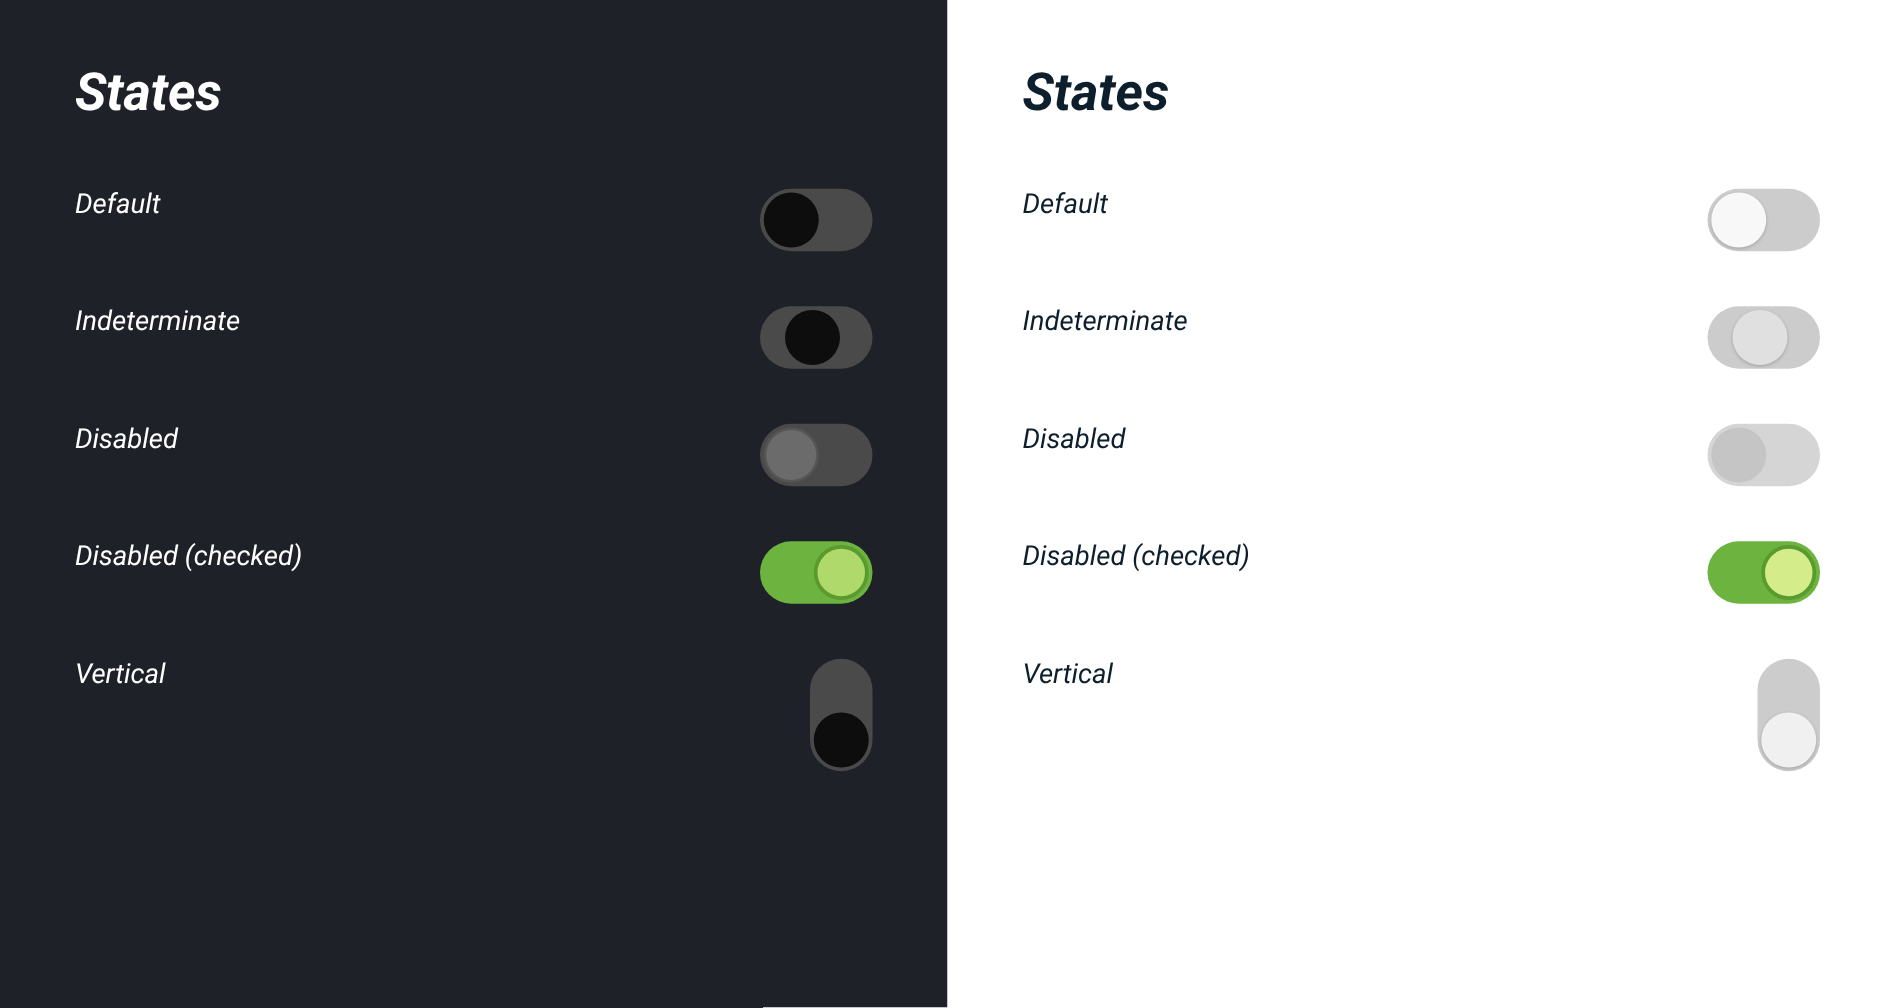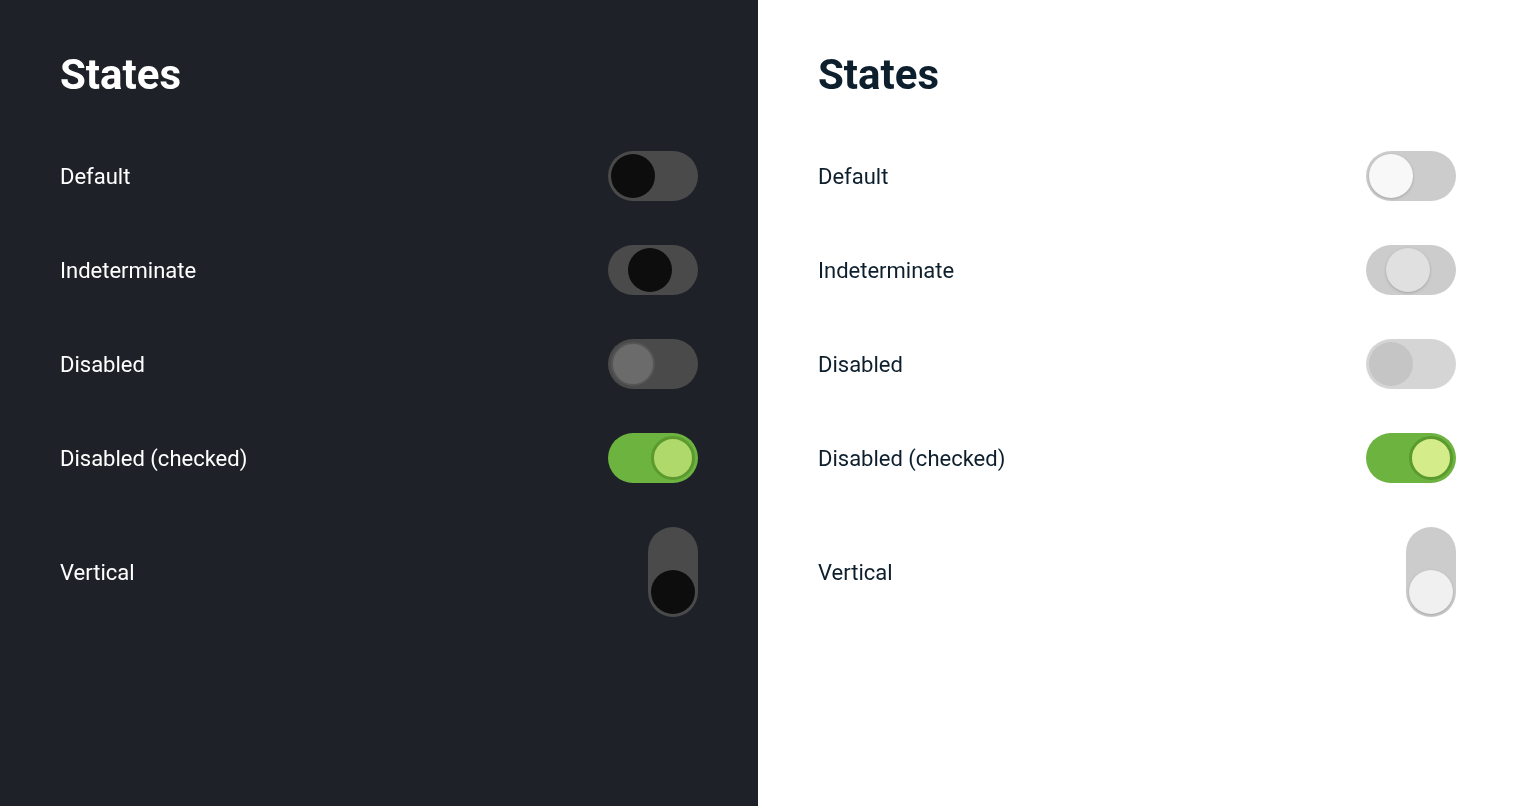--- a/index.html
+++ b/index.html
@@ -11,20 +11,21 @@
       height: 806px;
       overflow: hidden;
     }
 
     .panel {
       flex: 1;
       padding: 50px 60px;
       display: flex;
       flex-direction: column;
       gap: 0;
+      font-style: italic;
     }
 
     .panel-dark {
       background-color: #1e2228;
     }
 
     .panel-light {
       background-color: #ffffff;
     }
 
@@ -37,21 +38,20 @@
     .panel-dark .section-title {
       color: #ffffff;
     }
 
     .panel-light .section-title {
       color: #0d1f2d;
     }
 
     .state-row {
       display: flex;
-      align-items: center;
       justify-content: space-between;
       padding: 22px 0;
     }
 
     .state-label {
       font-size: 22px;
     }
 
     .panel-dark .state-label {
       color: #ffffff;

